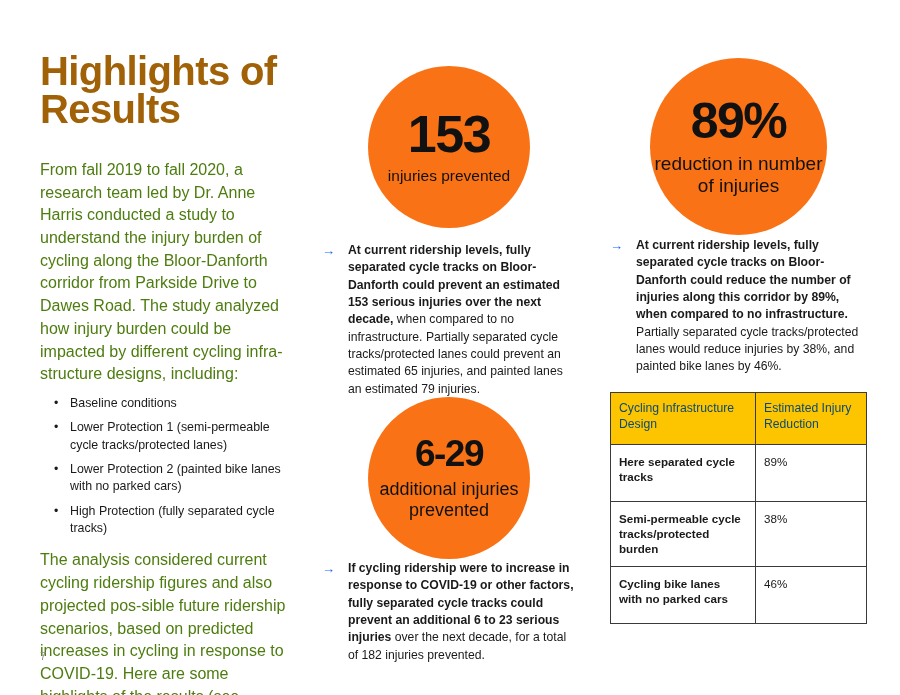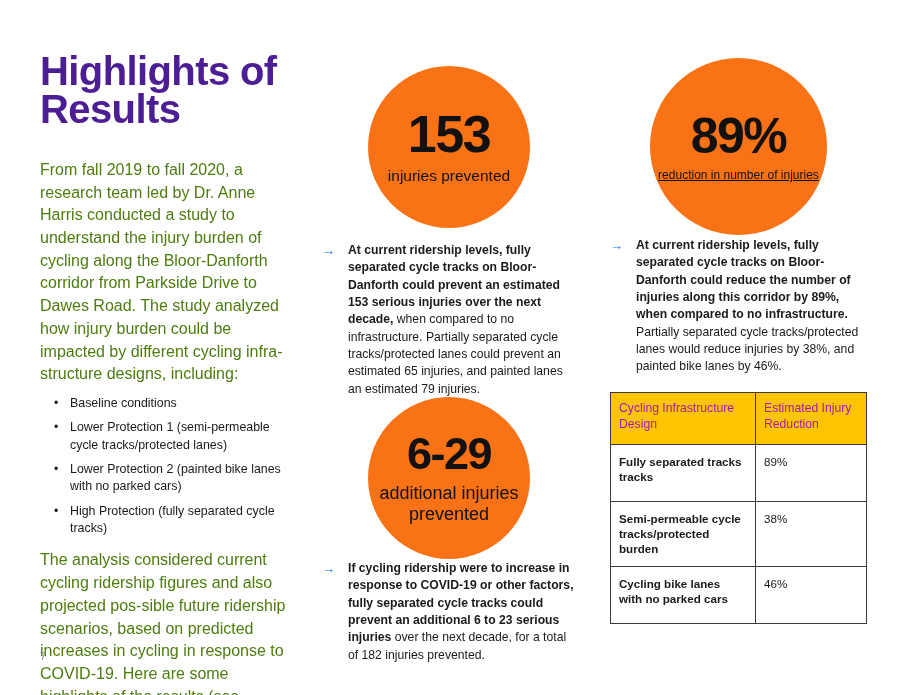--- a/index.html
+++ b/index.html
@@ -28,21 +28,21 @@
     position: absolute;
     left: 40px;
     top: 52px;
     width: 255px;
   }
 
   .page-title {
     font-size: 40px;
     line-height: 0.96;
     font-weight: bold;
-    color: #4c1d95;
+    color: #a16207;
     letter-spacing: -0.6px;
     margin: 0 0 30px 0;
     width: 250px;
   }
 
   .body-text {
     font-size: 16px;
     line-height: 1.42;
     color: #4d7c0f;
     margin: 0;
@@ -105,27 +105,27 @@
     width: 162px; height: 162px;
   }
   #circle-153 .big-num { font-size: 52px; }
   #circle-153 .caption { font-size: 15.5px; }
 
   #circle-89 {
     left: 650px; top: 58px;
     width: 177px; height: 177px;
   }
   #circle-89 .big-num { font-size: 50px; }
-  #circle-89 .caption { font-size: 12px; text-decoration: underline; }
+  #circle-89 .caption { font-size: 19px; }
 
   #circle-629 {
     left: 368px; top: 397px;
     width: 162px; height: 162px;
   }
-  #circle-629 .big-num { font-size: 45px; }
+  #circle-629 .big-num { font-size: 37px; }
   #circle-629 .caption { font-size: 18px; }
 
   
   .callout {
     position: absolute;
     font-size: 12.2px;
     line-height: 1.42;
     color: #1a1a1a;
   }
   .callout .arrow-icon {
@@ -160,21 +160,21 @@
     border: 1px solid #3a3a3a;
     text-align: left;
     vertical-align: top;
     padding: 9px 9px 9px 8px;
   }
   .results-table thead th {
     background: #fdc500;
     font-weight: normal;
     font-size: 12.2px;
     line-height: 1.3;
-    color: #a21caf;
+    color: #0c4a6e;
     padding-top: 8px;
     padding-bottom: 11px;
   }
   .results-table td.design-cell {
     font-weight: bold;
     line-height: 1.32;
     height: 38px;
   }
   .results-table td.value-cell {
     font-weight: normal;
@@ -238,21 +238,21 @@
         <col class="c2">
       </colgroup>
     <thead>
       <tr>
         <th>Cycling Infrastructure Design</th>
         <th>Estimated Injury Reduction</th>
       </tr>
     </thead>
     <tbody>
       <tr>
-        <td class="design-cell">Fully separated tracks tracks</td>
+        <td class="design-cell">Here separated cycle tracks</td>
         <td class="value-cell">89%</td>
       </tr>
       <tr>
         <td class="design-cell">Semi-permeable cycle tracks/protected burden</td>
         <td class="value-cell">38%</td>
       </tr>
       <tr>
         <td class="design-cell">Cycling bike lanes with no parked cars</td>
         <td class="value-cell">46%</td>
       </tr>

